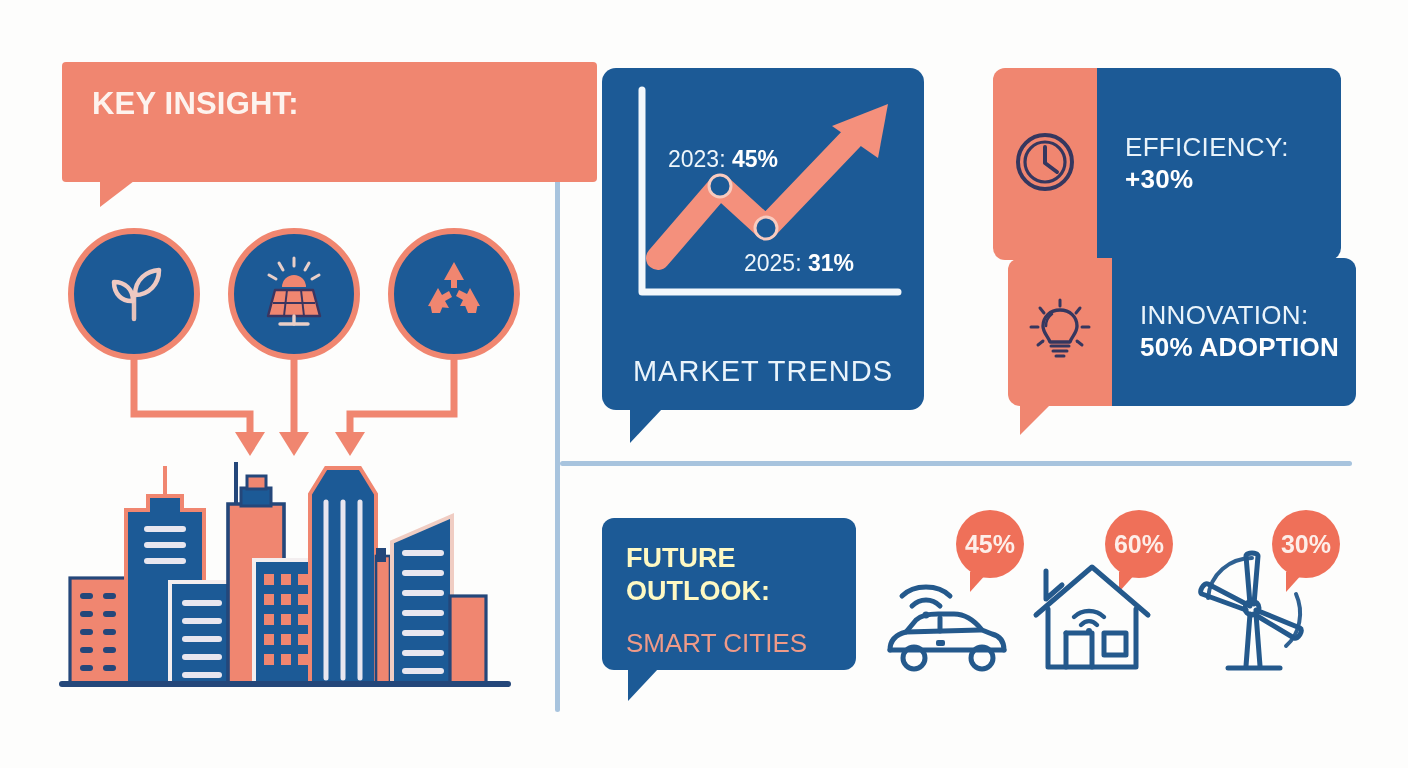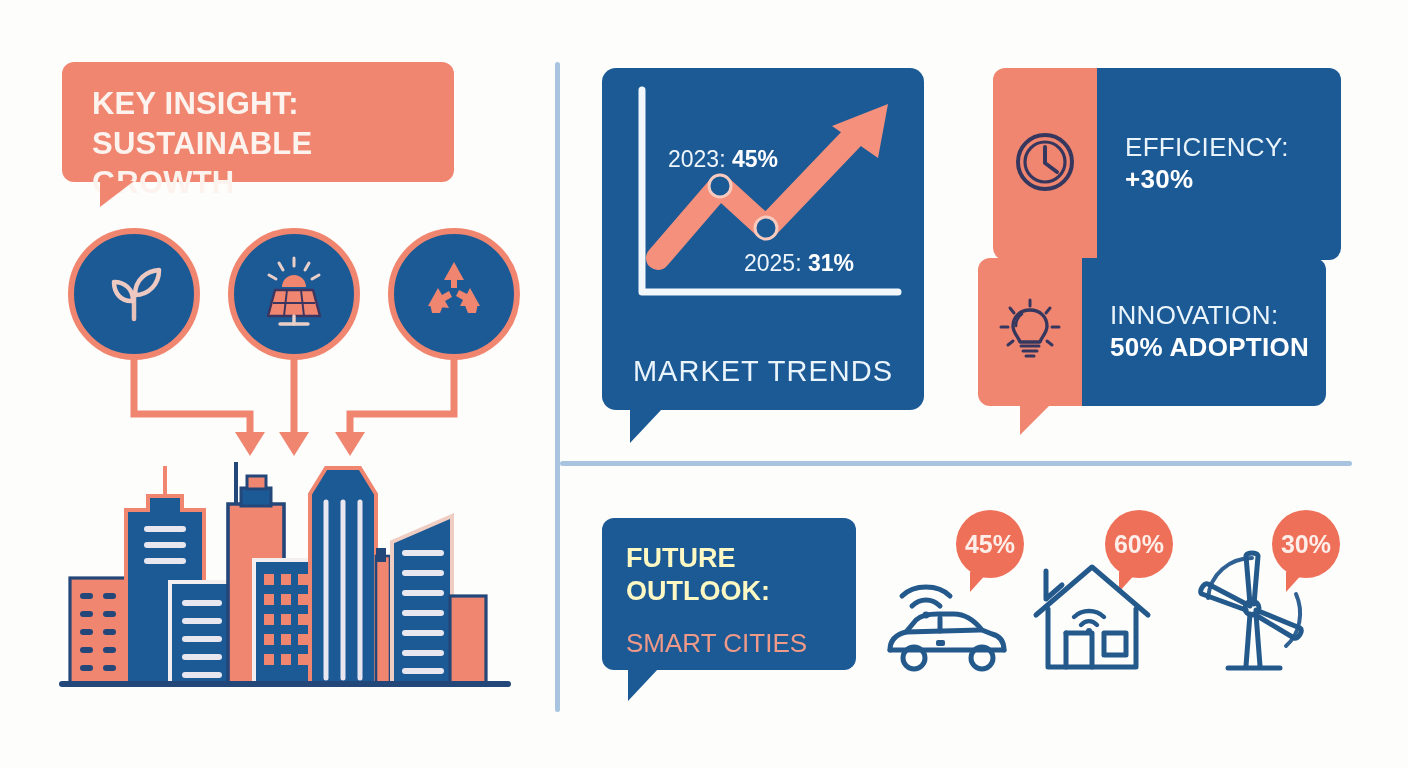--- a/index.html
+++ b/index.html
@@ -18,22 +18,22 @@
     left:555px;top:62px;width:5px;height:650px;
     background:#a8c4de;border-radius:3px;
   }
   .divider-h{
     left:560px;top:461px;width:792px;height:5px;
     background:#a8c4de;border-radius:3px;
   }
 
   
   .key-banner{
-    left:62px;top:62px;width:392px;height:120px;
-    background:#f08670;border-radius:12px;
+    left:62px;top:62px;width:535px;height:120px;
+    background:#f08670;border-radius:4px;
   }
   .key-banner .txt{
     position:absolute;left:30px;top:22px;right:18px;
     color:#fdf3ee;font-weight:bold;font-size:31px;line-height:1.28;
     letter-spacing:0.2px;
   }
   .key-tail{
     left:100px;top:181px;width:0;height:0;
     border-left:0 solid transparent;
     border-top:26px solid #f08670;
@@ -95,21 +95,21 @@
   }
   .stat .line1{color:#eaf4fb;font-size:26px;line-height:1.22;letter-spacing:0.3px;}
   .stat .line2{color:#ffffff;font-size:26px;font-weight:bold;line-height:1.22;letter-spacing:0.3px;}
   .stat-tail{
     width:0;height:0;
     border-top:30px solid #f08670;
     border-right:30px solid transparent;
   }
   .stat-eff{left:993px;top:68px;width:348px;height:192px;}
   .stat-eff-tail{left:1020px;top:219px;}
-  .stat-inn{left:978px;top:258px;width:348px;height:148px;}
+  .stat-inn{left:1008px;top:258px;width:348px;height:148px;}
   .stat-inn-tail{left:1020px;top:405px;}
 
   
   .future-card{
     left:602px;top:518px;width:254px;height:152px;
     background:#1c5a96;border-radius:12px;
   }
   .future-tail{
     left:628px;top:669px;width:0;height:0;
     border-top:32px solid #1c5a96;
@@ -150,21 +150,20 @@
 <body>
 
 <div class="stage">
 
   <div class="abs divider-v"></div>
   <div class="abs divider-h"></div>
 
   <div class="abs key-banner">
     <div class="txt">
       <div>KEY INSIGHT:</div>
-      <div>SUSTAINABLE GROWTH</div>
     </div>
   </div>
   <div class="abs key-tail"></div>
 
   <div class="abs circ c1">
     <span>
       <svg width="74" height="74" viewBox="0 0 74 74">
         <path d="M37 64 L37 38" stroke="#e6c2bb" stroke-width="4.5" fill="none" stroke-linecap="round"></path>
         <path d="M38 40 C38 24, 50 16, 62 15 C62 29, 52 40, 38 40 Z" fill="none" stroke="#eec9c2" stroke-width="4.5" stroke-linejoin="round"></path>
         <path d="M36 46 C36 34, 28 27, 17 27 C17 39, 25 47, 36 46 Z" fill="none" stroke="#eec9c2" stroke-width="4.5" stroke-linejoin="round"></path>

